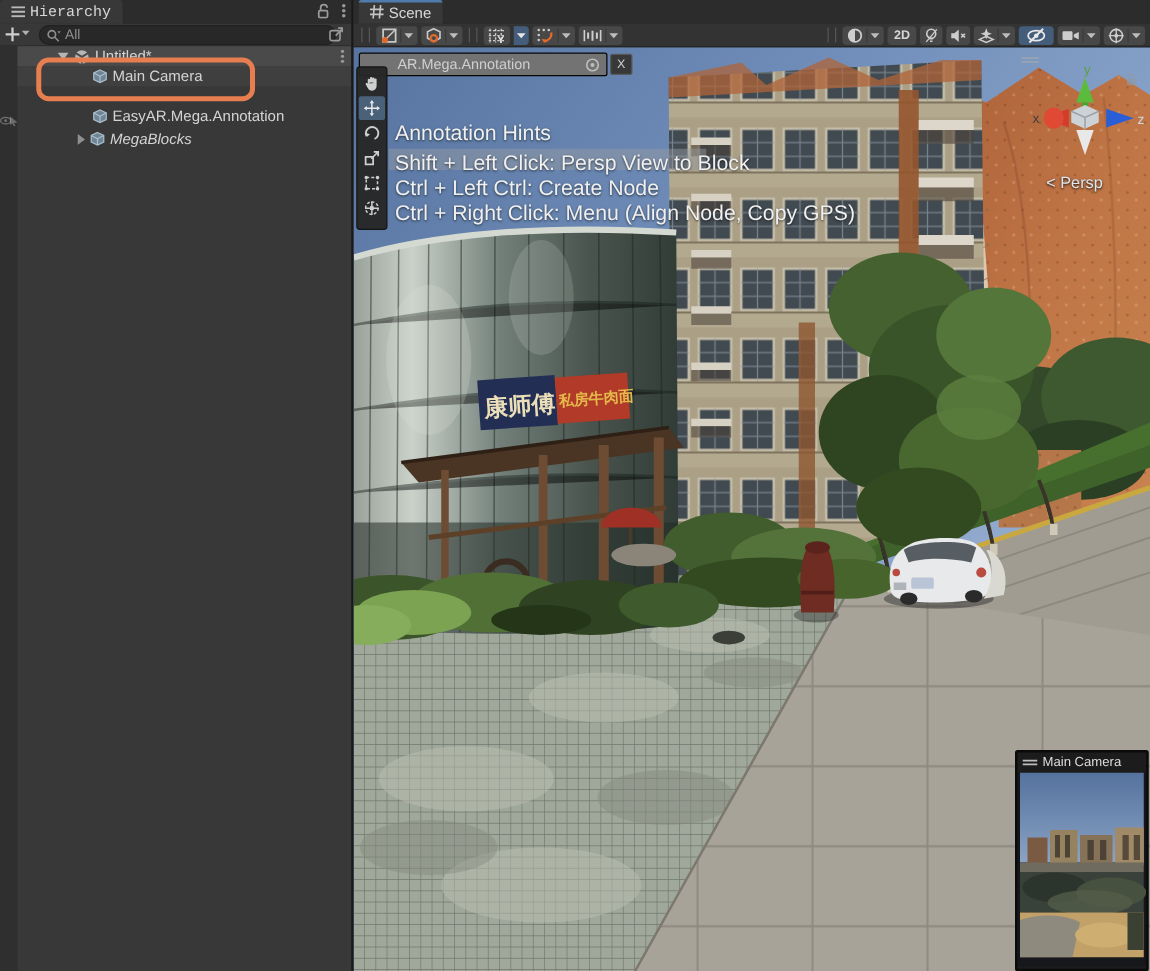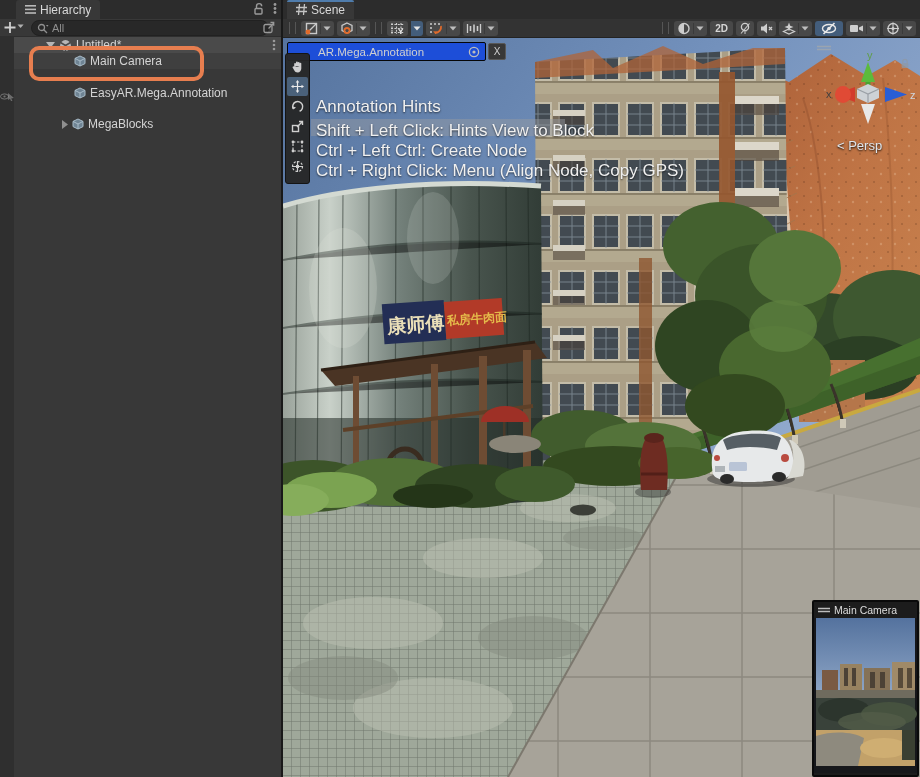--- a/index.html
+++ b/index.html
@@ -32,21 +32,21 @@
   .tbtn{height:15px;background:#484848;border-radius:3px;display:flex;align-items:center;padding:0 3px;gap:1px;}
   .tbtn .sep{width:1px;height:11px;background:#3a3a3a;margin:0 1px;}
   .tbtn.on{background:#435d7b;}
   .tcaret{display:flex;align-items:center;padding:0 2px;height:15px;border-radius:0 3px 3px 0;}
   .tcaret.on{background:#435d7b;}
   .thandle{width:5px;height:12px;border-left:1px solid #555;border-right:1px solid #555;margin:0 2px;}
   .sp{flex:1;}
   
   #viewport{left:0;top:38px;width:637px;height:739px;overflow:hidden;background:#5f7ead;}
   
-  #easyar-bar{left:4px;top:4px;width:197px;height:17px;background:#1d4ed8;border:1px solid #060606;
+  #easyar-bar{left:4px;top:4px;width:197px;height:17px;background:#737373;border:1px solid #060606;
               border-radius:2px;display:flex;align-items:center;z-index:8;color:#cfcfcf;font-size:11.5px;}
   #easyar-bar .ttl{margin-left:30px;flex:1;white-space:nowrap;}
   #close-x{left:205px;top:5px;width:16px;height:15px;background:#383838;border:1px solid #585858;border-radius:2px;
            display:flex;align-items:center;justify-content:center;color:#cfcfcf;font-size:10px;z-index:8;}
   
   #tools{left:2px;top:15px;width:25px;height:131px;background:rgba(38,38,38,0.96);border:1px solid #141414;
          border-radius:3px;display:flex;flex-direction:column;align-items:center;padding:3px 0;box-sizing:border-box;gap:1px;z-index:9;}
   .tool{width:21px;height:19px;border-radius:2px;display:flex;align-items:center;justify-content:center;}
   .tool.on{background:#4a617a;}
   
@@ -61,21 +61,21 @@
   svg{display:block;}
   text{font-family:"Liberation Sans",sans-serif;}
 </style>
 </head>
 <body>
 
 <div id="app">
 
   <section class="abs" id="hierarchy">
     <div class="tabbar">
-      <div class="tab" style="left:16px;">
+      <div class="tab" style="left:0;font-family:Liberation Mono, monospace;">
         <span class="icon">
           <svg width="11" height="9">
               <g fill="#b9b9b9">
                 <rect y="0" width="11" height="1.6"></rect>
                 <rect y="3.6" width="11" height="1.6"></rect>
                 <rect y="7.2" width="11" height="1.6"></rect>
               </g>
             </svg>
         </span>
         <span>Hierarchy</span>
@@ -176,21 +176,21 @@
     <div class="hrow" style="top:85px;">
       <span class="icon" style="margin-left:40px;">
         <svg width="12" height="12">
             <path d="M6 1 L11 3.4 V8.6 L6 11 L1 8.6 V3.4 Z" fill="#6f8494" stroke="#a9bcc9" stroke-width="1"></path>
             <path d="M1 3.4 L6 6 L11 3.4 M6 6 V11" stroke="#a9bcc9" stroke-width="1" fill="none"></path>
           </svg>
       </span>
       <span>EasyAR.Mega.Annotation</span>
     </div>
 
-    <div class="hrow" style="top:116px;">
+    <div class="hrow" style="top:103px;font-style:italic;">
       <span class="icon" style="margin-left:28px;">
         <svg width="6" height="9">
             <path d="M0 0 L6 4.5 L0 9z" fill="#8f8f8f"></path>
           </svg>
       </span>
       <span class="icon">
         <svg width="12" height="12">
             <path d="M6 1 L11 3.4 V8.6 L6 11 L1 8.6 V3.4 Z" fill="#6f8494" stroke="#a9bcc9" stroke-width="1"></path>
             <path d="M1 3.4 L6 6 L11 3.4 M6 6 V11" stroke="#a9bcc9" stroke-width="1" fill="none"></path>
           </svg>
@@ -655,21 +655,21 @@
           <svg width="13" height="13">
               <circle cx="6.5" cy="6.5" r="5" fill="none" stroke="#cfcfcf" stroke-width="1.2" stroke-dasharray="2.2 1.6"></circle>
               <path d="M6.5 1 V12 M1 6.5 H12" stroke="#cfcfcf" stroke-width="1.2"></path>
               <rect x="5" y="5" width="3" height="3" fill="#cfcfcf"></rect>
             </svg>
         </div>
       </div>
 
       <div class="hint" style="left:33px;top:59px;">Annotation Hints</div>
       <div class="abs" id="hintbar"></div>
-      <div class="hint" style="left:33px;top:83px;">Shift + Left Click: Hints View to Block</div>
+      <div class="hint" style="left:33px;top:83px;">Shift + Left Click: Persp View to Block</div>
       <div class="hint" style="left:33px;top:103px;">Ctrl + Left Ctrl: Create Node</div>
       <div class="hint" style="left:33px;top:123px;">Ctrl + Right Click: Menu (Align Node, Copy GPS)</div>
 
       <div class="abs" style="left:533px;top:7px;z-index:6;">
         <svg width="16" height="6">
             <g stroke="#9aa4b0" stroke-width="1.4">
               <path d="M1 1.5 H15 M1 4.5 H15"></path>
             </g>
           </svg>
       </div>

